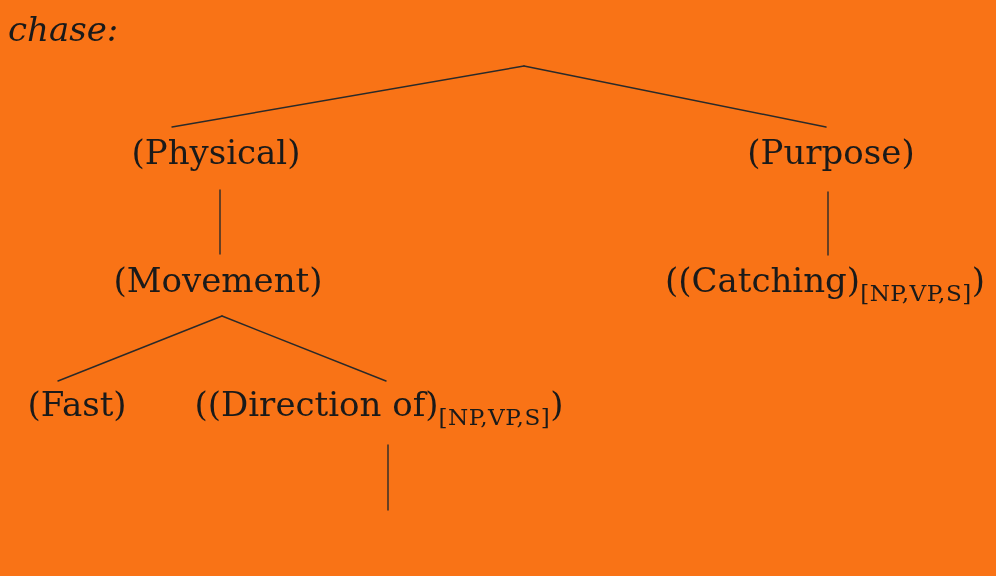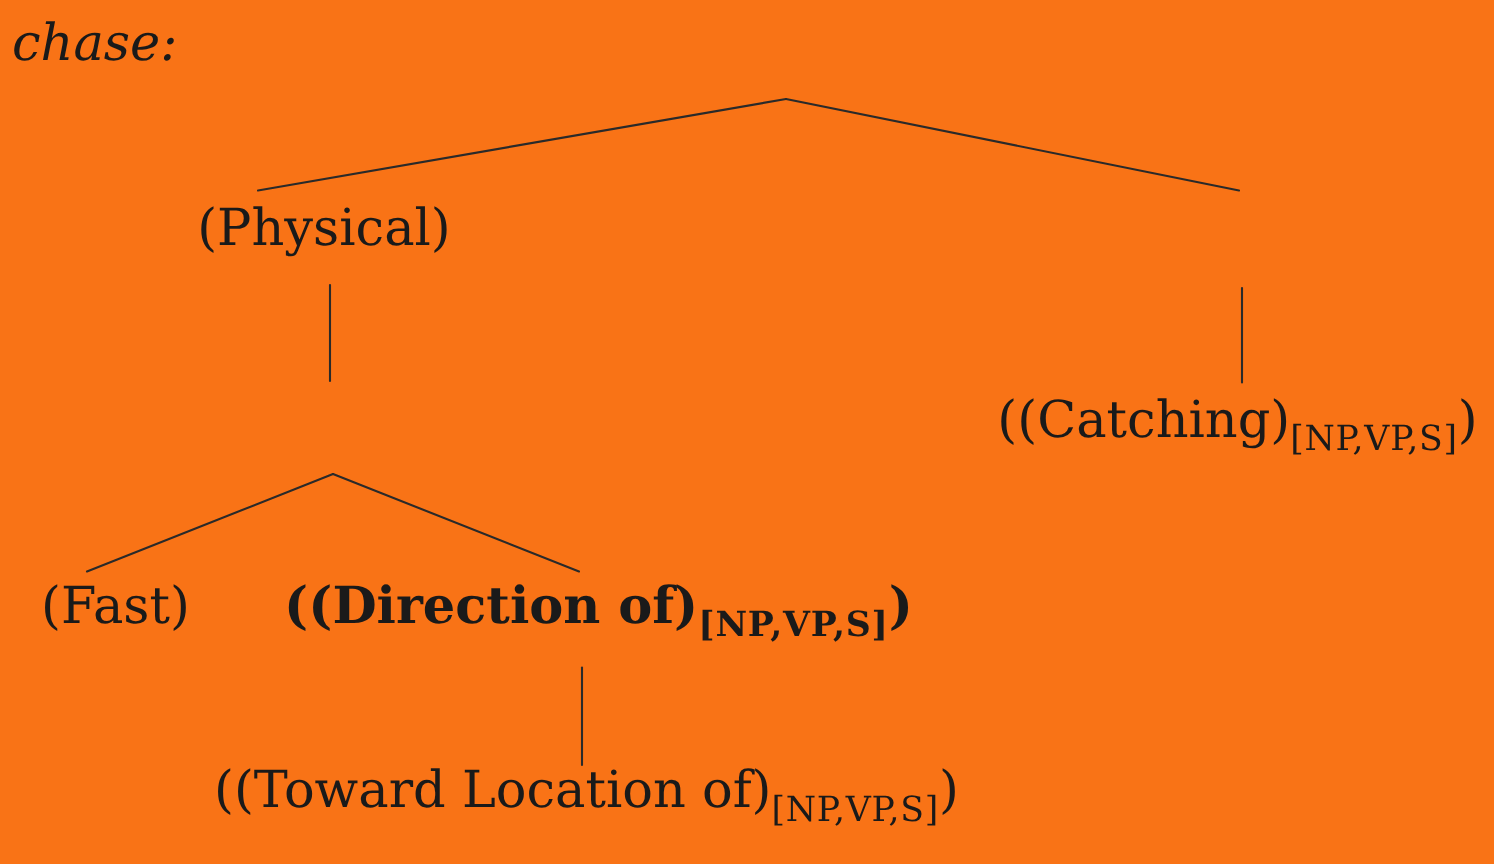--- a/index.html
+++ b/index.html
@@ -66,23 +66,24 @@
     <line x1="222" y1="316" x2="58" y2="381"></line>
     <line x1="222" y1="316" x2="386" y2="381"></line>
     <line x1="388" y1="445" x2="388" y2="510"></line>
   </svg>
 
   <div class="word-label">chase:</div>
 
 
   <div class="node" style="left:216px; top:133px;text-align:right;"><span>(Physical)</span><span class="sub"></span><span></span></div>
 
+  <div class="node" style="left:831px; top:133px;"><span>(Purpose)</span><span class="sub"></span><span></span></div>
 
+  <div class="node" style="left:218px; top:261px;"><span>(Movement)</span><span class="sub"></span><span></span></div>
 
   <div class="node" style="left:77px; top:385px;"><span>(Fast)</span><span class="sub"></span><span></span></div>
 
   <div class="node" style="left:825px; top:261px;"><span>((Catching)</span><span class="sub">[NP,VP,S]</span><span>)</span></div>
 
-  <div class="node" style="left:399px; top:385px;font-weight:bold;"><span>((Direction of)</span><span class="sub">[NP,VP,S]</span><span>)</span></div>
+  <div class="node" style="left:379px; top:385px;"><span>((Direction of)</span><span class="sub">[NP,VP,S]</span><span>)</span></div>
 
-  <div class="node" style="left:391px; top:508px;"><span>((Toward Location of)</span><span class="sub">[NP,VP,S]</span><span>)</span></div>
 
 </div>
 
 </body></html>

